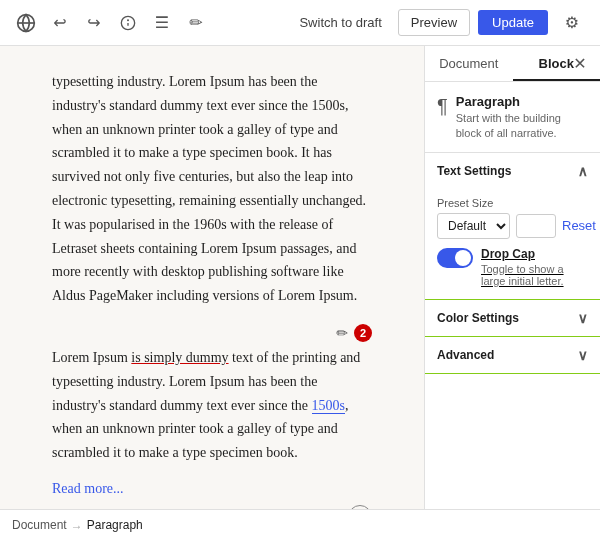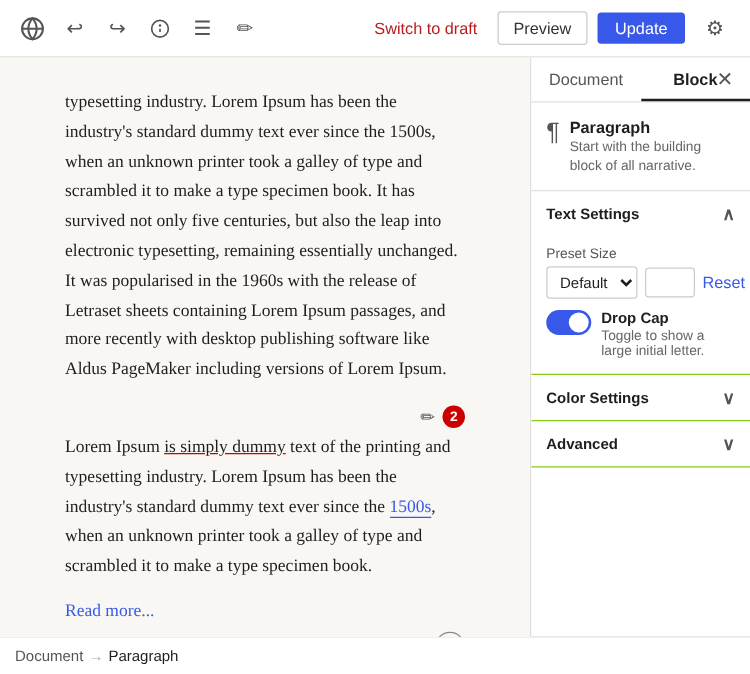--- a/index.html
+++ b/index.html
@@ -8,21 +8,21 @@
     
     .toolbar {
       display: flex; align-items: center; height: 46px;
       border-bottom: 1px solid #e0e0e0; padding: 0 12px; gap: 8px; flex-shrink: 0;
     }
     .toolbar-left { display: flex; align-items: center; gap: 6px; }
     .toolbar-icon { width: 28px; height: 28px; display: flex; align-items: center; justify-content: center; border-radius: 4px; cursor: pointer; color: #555; font-size: 16px; }
     .toolbar-spacer { flex: 1; }
     .toolbar-right { display: flex; align-items: center; gap: 8px; }
     .switch-draft-btn {
-      background: none; border: none; color: #b91c1c; font-size: 13px; cursor: pointer; padding: 4px 8px;
+      background: none; border: none; color: #404040; font-size: 13px; cursor: pointer; padding: 4px 8px;
     }
     .preview-btn {
       background: none; border: 1px solid #ccc; border-radius: 3px; padding: 5px 12px; font-size: 13px; cursor: pointer; color: #333;
     }
     .update-btn {
       background: #3858e9; color: #fff; border: none; border-radius: 3px; padding: 5px 14px; font-size: 13px; cursor: pointer; font-weight: 500;
     }
     .gear-icon-btn {
       width: 32px; height: 32px; display: flex; align-items: center; justify-content: center; cursor: pointer; color: #555; font-size: 16px;
     }
@@ -116,21 +116,21 @@
       background: #fff; color: #1e1e1e; cursor: pointer;
     }
     .custom-input {
       width: 40px; font-size: 12px; padding: 4px 4px; border: 1px solid #ccc; border-radius: 3px; text-align: center;
     }
     .reset-btn {
       font-size: 13px; color: #3858e9; background: none; border: none; cursor: pointer; padding: 0;
     }
 
     
-    .drop-cap-row { display: flex; align-items: flex-start; gap: 8px; margin-top: 8px; }
+    .drop-cap-row { display: flex; align-items: flex-start; gap: 8px; margin-top: 8px; text-decoration: underline; }
     .toggle-switch {
       width: 36px; height: 20px; background: #3858e9; border-radius: 10px;
       position: relative; cursor: pointer; flex-shrink: 0; margin-top: 1px;
     }
     .toggle-knob {
       width: 16px; height: 16px; background: #fff; border-radius: 50%;
       position: absolute; top: 2px; right: 2px; transition: left 0.2s;
     }
     .drop-cap-text h5 { font-size: 12px; font-weight: 600; color: #1e1e1e; margin-bottom: 2px; }
     .drop-cap-text p { font-size: 11px; color: #666; }

